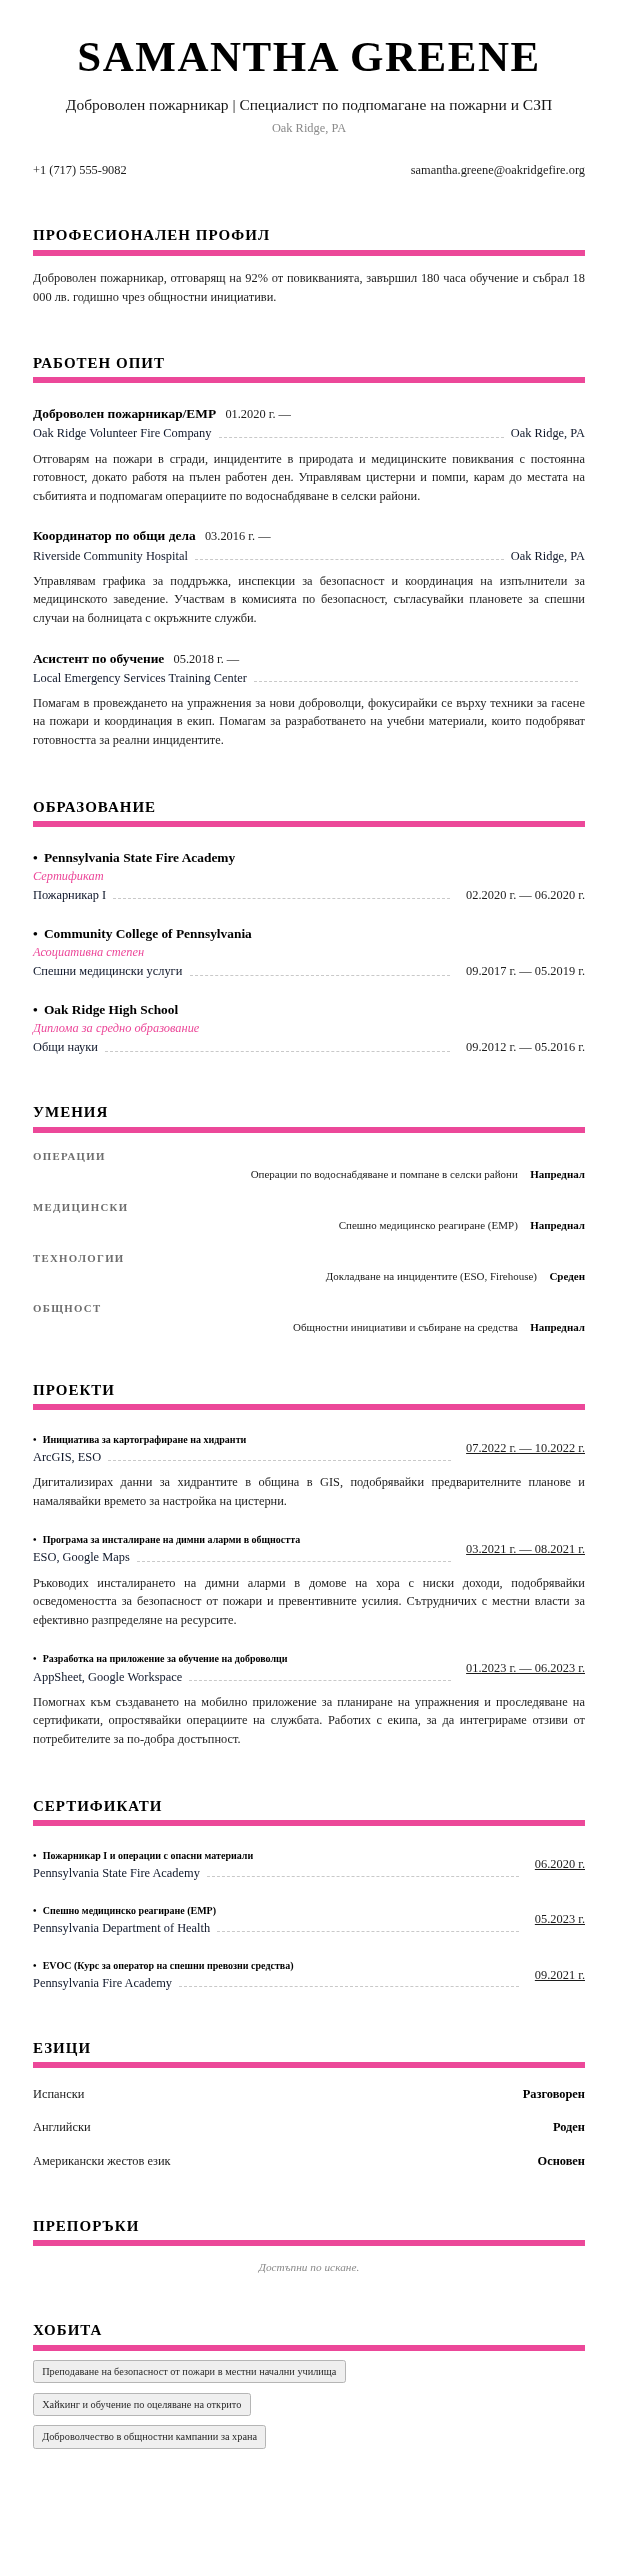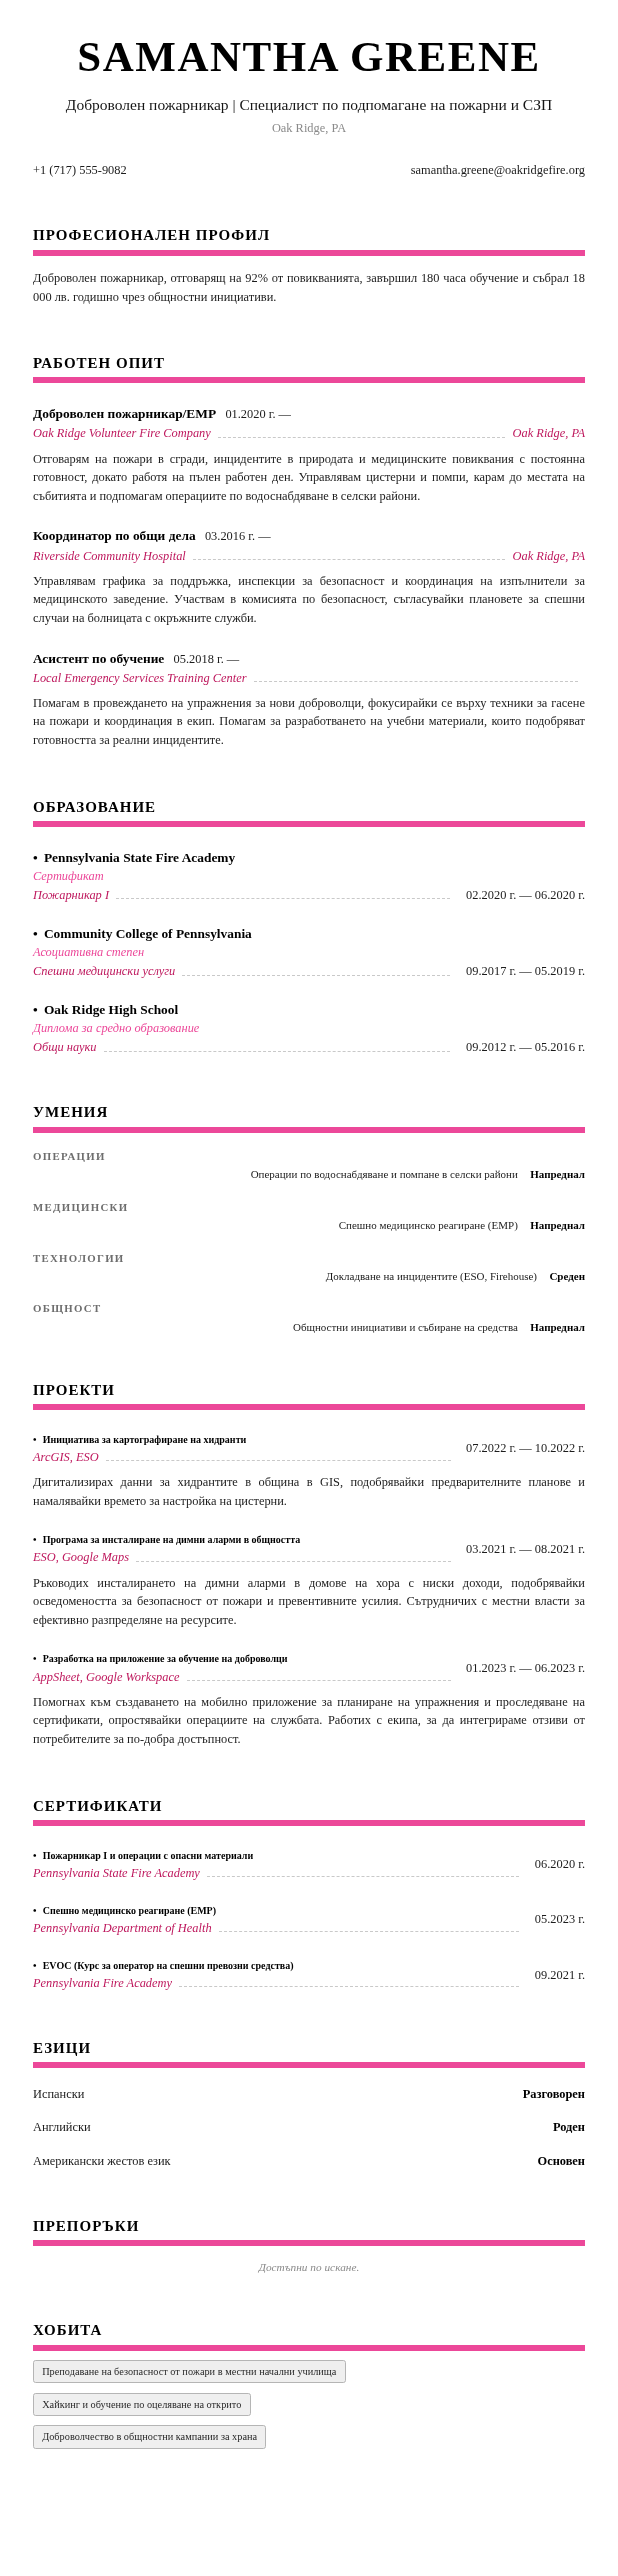--- a/index.html
+++ b/index.html
@@ -68,21 +68,21 @@
 
   .jrow {
     display: flex;
     justify-content: flex-start;
     align-items: baseline;
   }
   .etitle { font-size: 13.4px; font-weight: 700; color: #000; }
   .dates  { font-size: 12.4px; color: #1c1c1c; white-space: nowrap; margin-left: 9.3px; }
 
   .erow { display: flex; align-items: flex-end; margin-top: 4.1px; font-size: 12.4px; }
-  .meta { font-style: italic; color: #be185d; }
+  .meta { color: #0f172a; }
   .degree { margin-top: 3.1px; font-size: 12.4px; font-style: italic; color: #ec4899; }
   .leader {
     flex: 1 1 auto;
     min-width: 12.4px;
     border-bottom: 1px dashed #c9c9c9;
     margin: 0 7.2px 3.6px;
     align-self: flex-end;
   }
   .desc { margin-top: 8.2px; }
 
@@ -113,20 +113,21 @@
   .ptitle { font-size: 10px; font-weight: 700; color: #000; max-width: 309px; line-height: 1.3; }
   .pdates {
     flex: 0 1 auto;
     min-width: 0;
     max-width: 129px;
     margin-left: 8.2px;
     font-size: 12.4px;
     color: #1c1c1c;
     text-align: right;
     line-height: 1.35;
+    text-decoration: underline;
   }
 
   
   .lang-row {
     display: flex;
     justify-content: space-between;
     align-items: baseline;
     margin-top: 18.5px;
     font-size: 12.4px;
     color: #1c1c1c;

